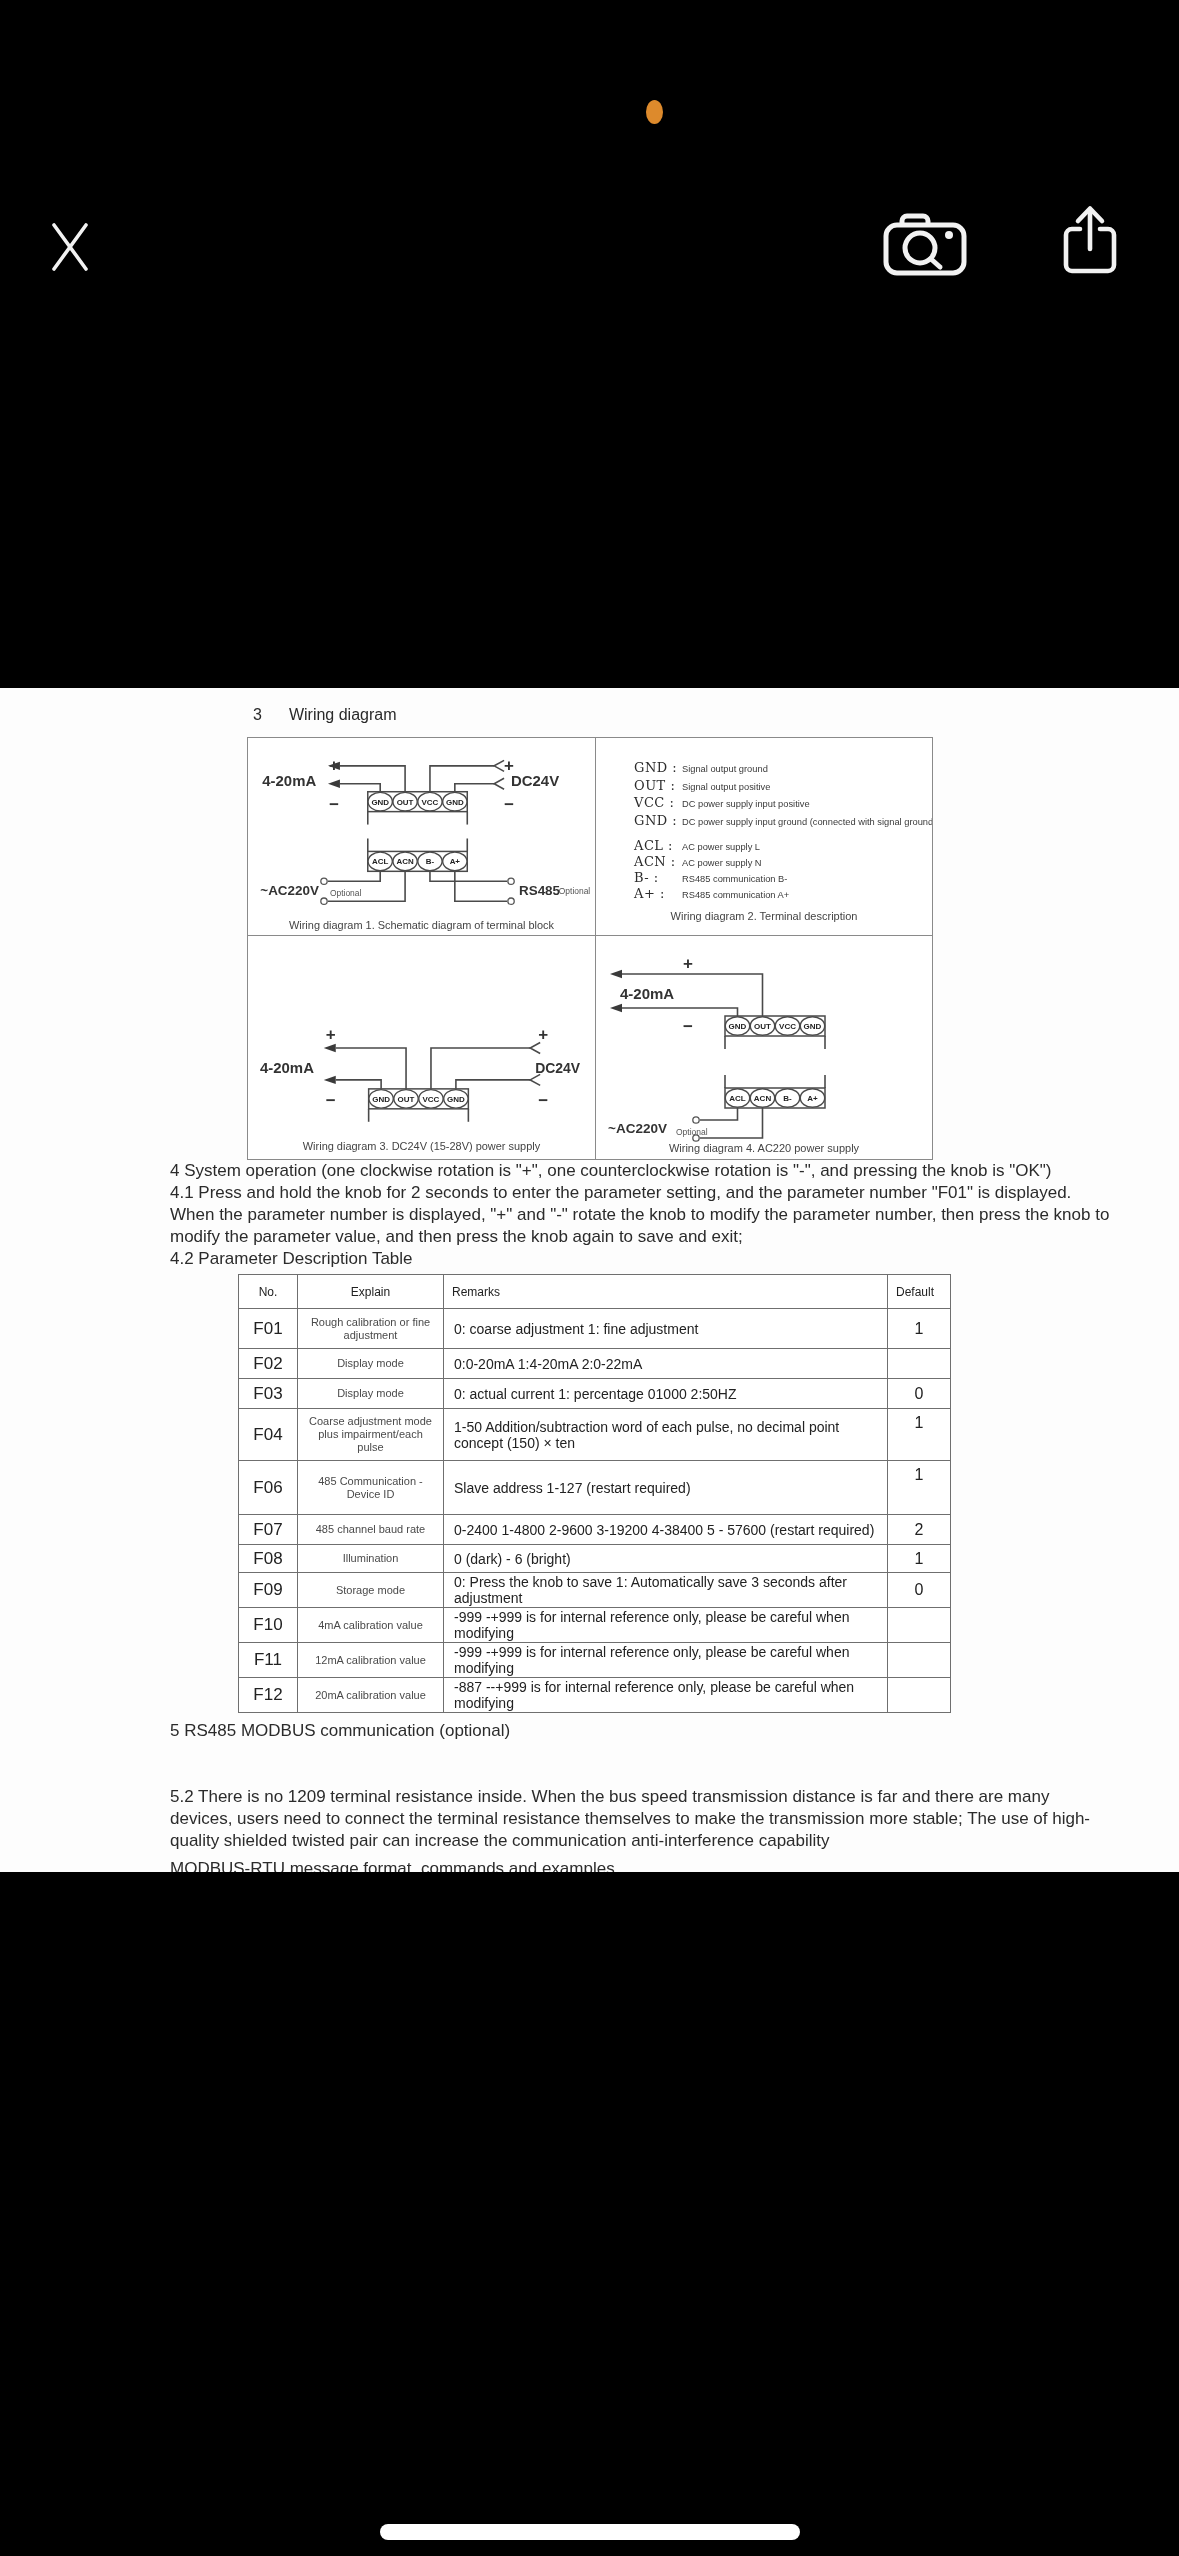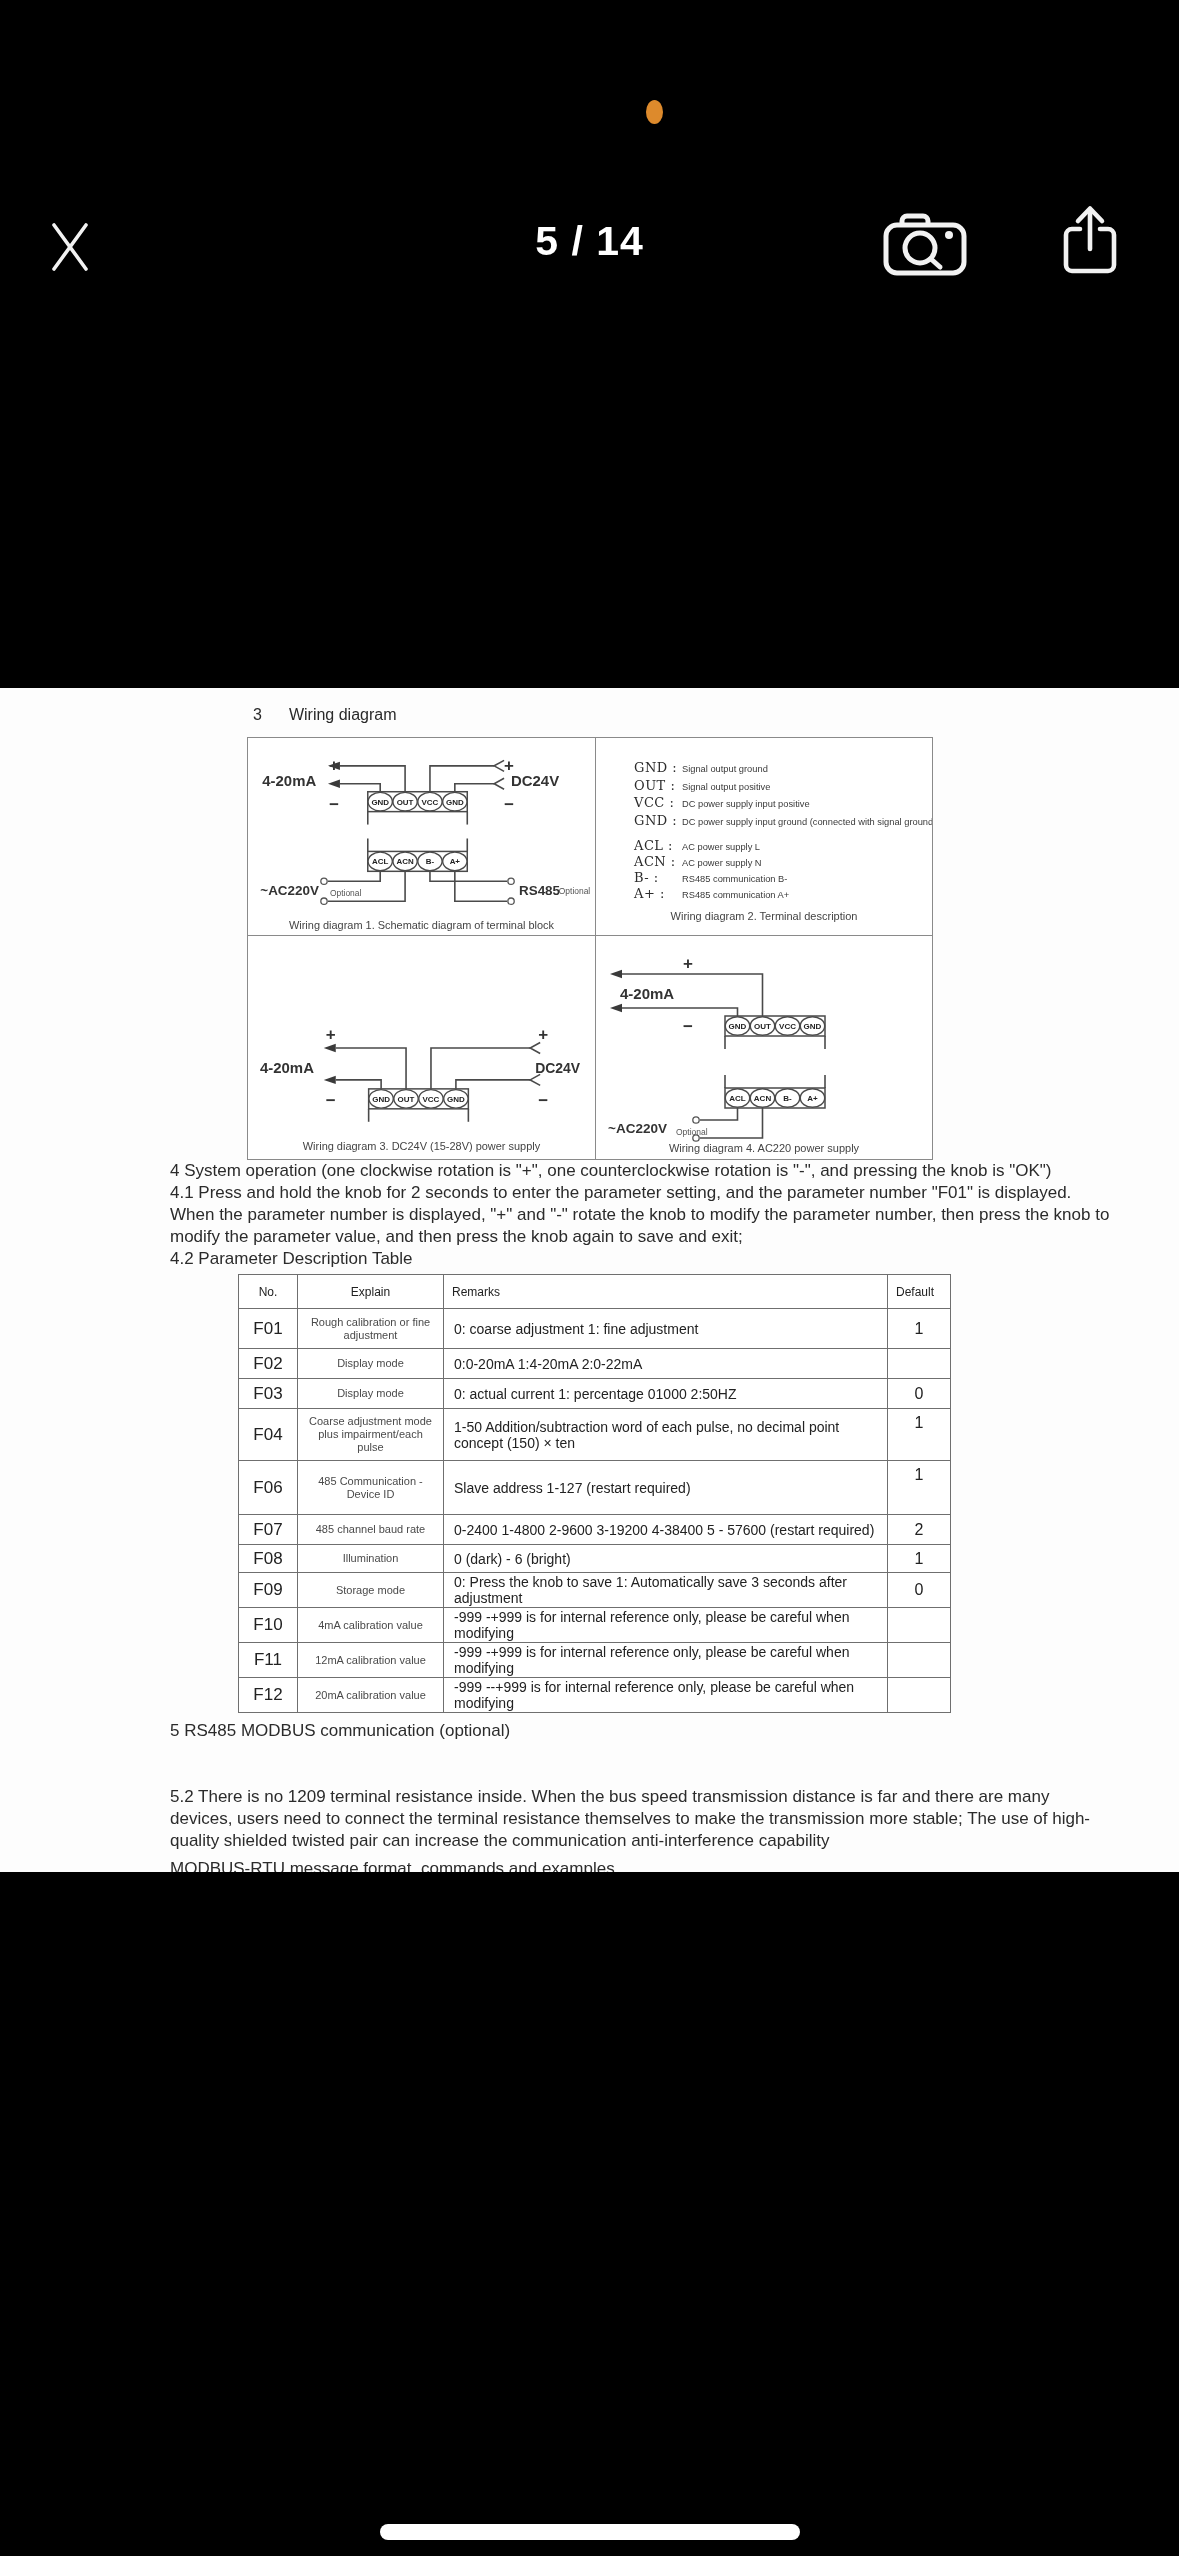--- a/index.html
+++ b/index.html
@@ -98,21 +98,20 @@
 <div class="screen">
 
   <div class="cam-dot"></div>
 
   <div class="toolbar">
     <button class="tb-btn tb-close">
       <svg width="56" height="54" viewBox="0 0 56 54">
         <path d="M12 5 L44 49 M44 5 L12 49" stroke="#f2f2f2" stroke-width="3.6" stroke-linecap="round" fill="none"></path>
       </svg>
     </button>
-    <div class="page-ind">5 / 14</div>
     <button class="tb-btn tb-camera">
       <svg width="86" height="66" viewBox="0 0 86 66">
         <path d="M20 14 v-4 a5 5 0 0 1 5 -5 h16 a5 5 0 0 1 5 5 v4" fill="none" stroke="#f2f2f2" stroke-width="5"></path>
         <rect x="4" y="14" width="78" height="48" rx="11" fill="none" stroke="#f2f2f2" stroke-width="5"></rect>
         <circle cx="38" cy="37" r="15" fill="none" stroke="#f2f2f2" stroke-width="5"></circle>
         <line x1="49" y1="48" x2="58" y2="56" stroke="#f2f2f2" stroke-width="5" stroke-linecap="round"></line>
         <circle cx="67" cy="24" r="4" fill="#f2f2f2"></circle>
       </svg>
     </button>
     <button class="tb-btn tb-share">
@@ -387,21 +386,21 @@
           </tr>
         <tr>
             <td class="td-no">F11</td>
             <td class="td-ex">12mA calibration value</td>
             <td class="td-rm">-999 -+999 is for internal reference only, please be careful when modifying</td>
             <td class="td-df"></td>
           </tr>
         <tr>
             <td class="td-no">F12</td>
             <td class="td-ex">20mA calibration value</td>
-            <td class="td-rm">-999 --+999 is for internal reference only, please be careful when modifying</td>
+            <td class="td-rm">-887 --+999 is for internal reference only, please be careful when modifying</td>
             <td class="td-df"></td>
           </tr>
       </tbody>
     </table>
 
     <div class="para s5-head">5 RS485 MODBUS communication (optional)</div>
     <div class="para p-52">5.2 There is no 1209 terminal resistance inside. When the bus speed transmission distance is far and there are many devices, users need to connect the terminal resistance themselves to make the transmission more stable; The use of high-quality shielded twisted pair can increase the communication anti-interference capability</div>
     <div class="para p-foot">MODBUS-RTU message format, commands and examples</div>
 
   </div>

